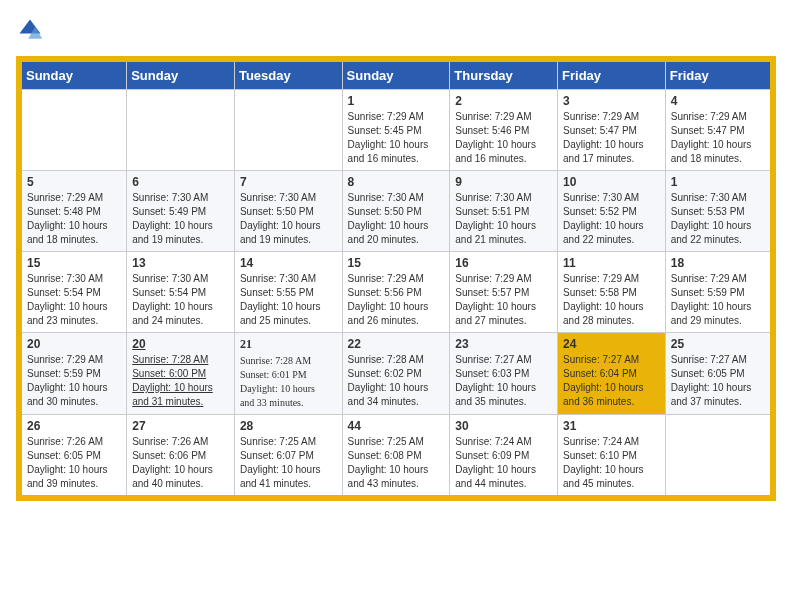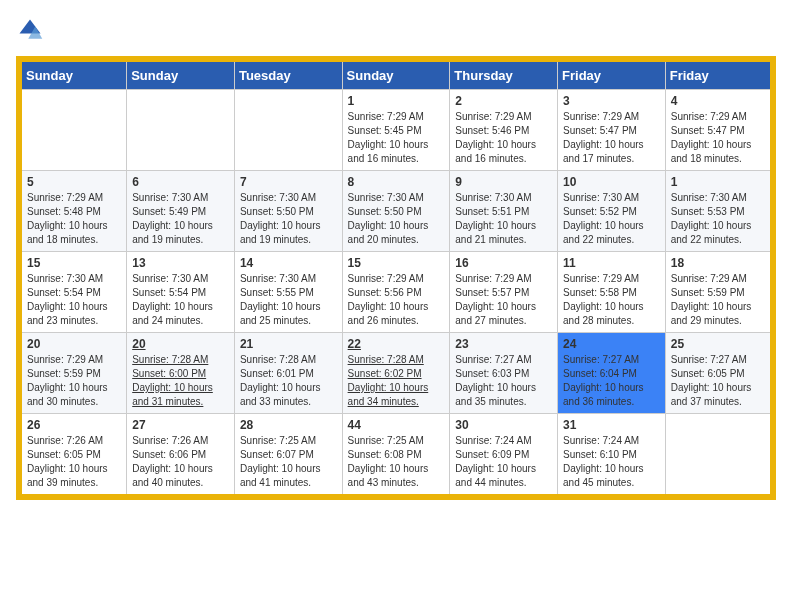--- a/index.html
+++ b/index.html
@@ -262,42 +262,42 @@
 Daylight: 10 hours
 and 30 minutes.</div>
         </td>
         <td style="background: rgb(245, 247, 250); text-decoration: underline;">
           <span class="day-number">20</span>
           <div class="day-info" style="white-space: pre-line;">Sunrise: 7:28 AM
 Sunset: 6:00 PM
 Daylight: 10 hours
 and 31 minutes.</div>
         </td>
-        <td style="background: rgb(245, 247, 250);">
+        <td style="background: rgb(245, 247, 250); font-family: Liberation Serif, serif;">
           <span class="day-number">21</span>
           <div class="day-info" style="white-space: pre-line;">Sunrise: 7:28 AM
 Sunset: 6:01 PM
 Daylight: 10 hours
 and 33 minutes.</div>
         </td>
-        <td style="background: rgb(245, 247, 250); text-decoration: underline;">
+        <td style="background: rgb(245, 247, 250);">
           <span class="day-number">22</span>
           <div class="day-info" style="white-space: pre-line;">Sunrise: 7:28 AM
 Sunset: 6:02 PM
 Daylight: 10 hours
 and 34 minutes.</div>
         </td>
         <td style="background: rgb(245, 247, 250);">
           <span class="day-number">23</span>
           <div class="day-info" style="white-space: pre-line;">Sunrise: 7:27 AM
 Sunset: 6:03 PM
 Daylight: 10 hours
 and 35 minutes.</div>
         </td>
-        <td style="background: #3b82f6;">
+        <td style="background: #eab308;">
           <span class="day-number">24</span>
           <div class="day-info" style="white-space: pre-line;">Sunrise: 7:27 AM
 Sunset: 6:04 PM
 Daylight: 10 hours
 and 36 minutes.</div>
         </td>
         <td style="background: rgb(245, 247, 250);">
           <span class="day-number">25</span>
           <div class="day-info" style="white-space: pre-line;">Sunrise: 7:27 AM
 Sunset: 6:05 PM

